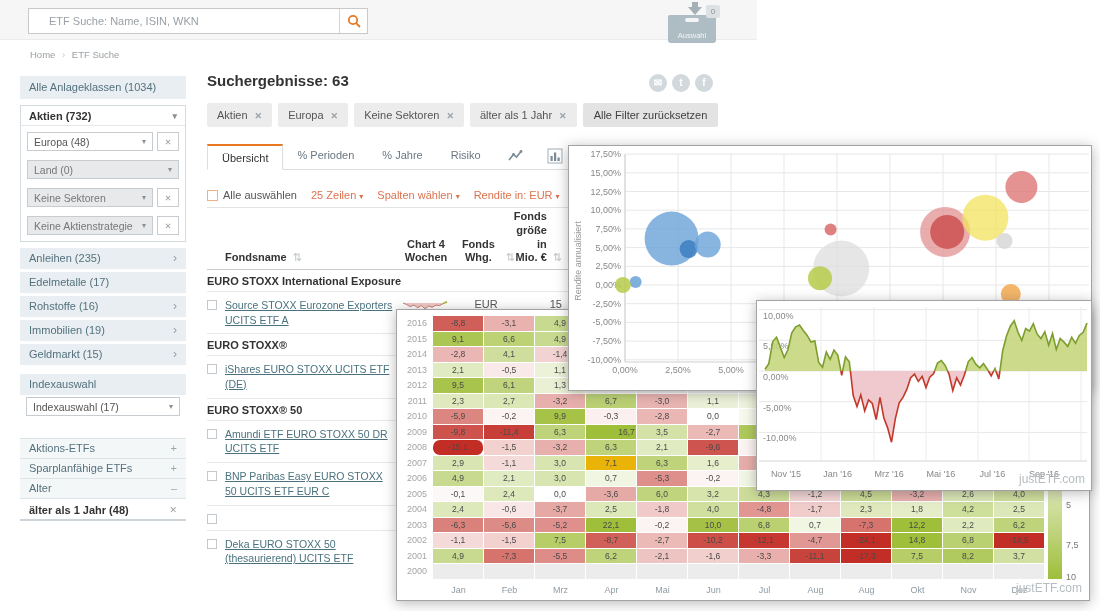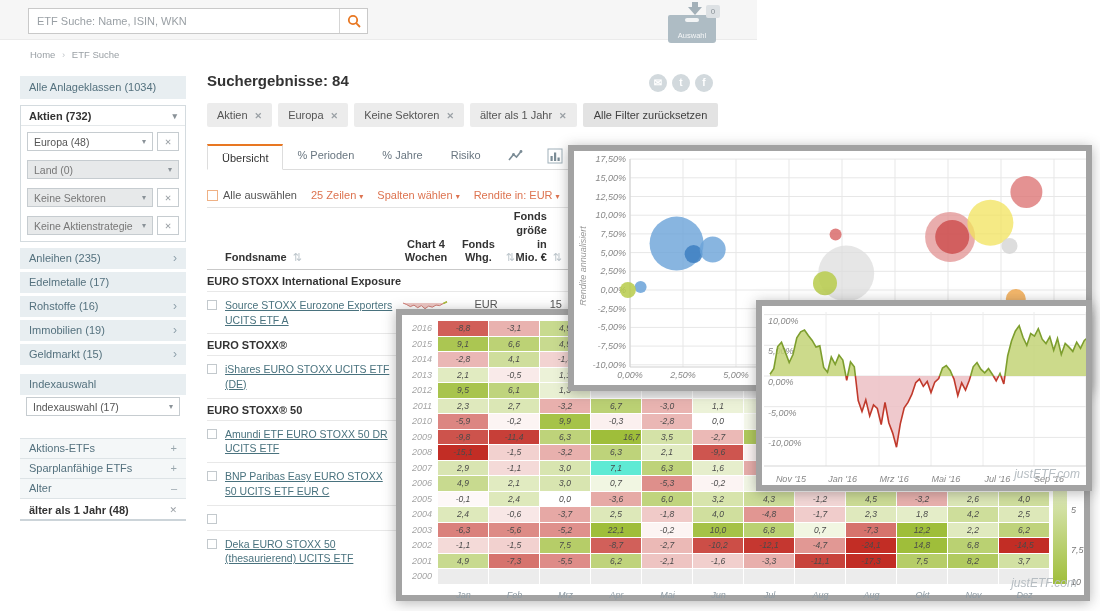--- a/index.html
+++ b/index.html
@@ -4,21 +4,21 @@
 <style>
   * { margin:0; padding:0; box-sizing:border-box; }
   html,body { width:1100px; height:611px; overflow:hidden; background:#fff;
     font-family:"Liberation Sans", sans-serif; color:#555; }
   .page { position:relative; width:1100px; height:611px; }
 
   
   .topbar { position:absolute; left:0; top:0; width:757px; height:40px;
     background:#f6f6f6; border-bottom:1px solid #ebebeb; z-index:2; }
   .searchwrap { position:absolute; left:28px; top:8px; width:340px; height:26px;
-    display:flex; background:#fff; border:1px solid #c9c9c9; }
+    display:flex; background:#fff; border:1px solid #c9c9c9;padding-left:12px; }
   .searchwrap input { flex:1; border:0; outline:none; padding:0 8px; font-size:11px;
     color:#555; font-family:"Liberation Sans",sans-serif; background:transparent; }
   .searchwrap input::placeholder { color:#9aa0a5; }
   .searchbtn { width:28px; border:0; border-left:1px solid #d5d5d5; background:#fff;
     cursor:pointer; display:flex; align-items:center; justify-content:center; }
   .basket { position:absolute; left:664px; top:5px; width:56px; height:42px; cursor:pointer; }
   .basket .badge { position:absolute; right:0; top:0; width:14px; height:13px;
     background:#dde1e4; border-radius:2px; font-size:8px; color:#8a9298;
     text-align:center; line-height:13px; }
   .basket .arrow { position:absolute; left:24px; top:2px; width:0; height:0;
@@ -118,22 +118,22 @@
   .grow:first-of-type { border-top:0; }
   .trow { display:grid; grid-template-columns:18px 170px 62px 58px 47px; padding:6px 0; }
   .trow .cb { width:10px; height:10px; border:1px solid #c3c9cd; background:#fff;
     margin-top:2px; cursor:pointer; }
   .fundlink { color:#49727e; text-decoration:underline; font-size:10.5px; line-height:1.4;
     cursor:pointer; }
   .cell-c { text-align:center; color:#555; }
   .cell-r { text-align:right; color:#555; }
 
   
-  .panel { position:absolute; background:#fff; border:6px solid #a3a3a3;
-    box-shadow:0 2px 12px rgba(50,50,50,.35);font-style:italic; }
+  .panel { position:absolute; background:#fff; border:1px solid #a3a3a3;
+    box-shadow:0 2px 12px rgba(50,50,50,.35); }
   .heatmap-panel { left:396px; top:309px; width:694px; height:292px; z-index:5; }
   .bubble-panel  { left:568px; top:145px; width:524px; height:246px; z-index:6; overflow:hidden; }
   .line-panel    { left:756px; top:300px; width:336px; height:191px; z-index:7; overflow:hidden; }
 
   .hm-grid { position:absolute; left:2px; top:6px; display:grid;
     grid-template-columns:34px repeat(12, 51px); grid-auto-rows:15.5px; }
   .hm-year { font-size:9px; color:#a5a5a5; text-align:right; padding-right:6px; line-height:15.5px; }
   .hm-cell { font-size:8.5px; color:#4a4a4a; text-align:center; line-height:14.5px;
     border-right:1px solid #fff; border-bottom:1px solid #fff; }
   .hm-month { font-size:9px; color:#8e9ba4; text-align:center; padding-top:5px; }
@@ -257,21 +257,21 @@
         </div>
       </div>
     <div class="age-row">
       <span>älter als 1 Jahr (48)</span>
       <span class="x">✕</span>
     </div>
   </aside>
 
   <main class="main">
     <div class="rowhead">
-      <h1>Suchergebnisse: 84</h1>
+      <h1>Suchergebnisse: 63</h1>
       <div class="social" id="socialIcons">
           <span class="soc">✉</span>
           <span class="soc">t</span>
           <span class="soc">f</span>
         </div>
     </div>
     <div class="chips" id="chips">
         <span class="chip"><span>Aktien</span><span class="x">✕</span></span>
         <span class="chip"><span>Europa</span><span class="x">✕</span></span>
         <span class="chip"><span>Keine Sektoren</span><span class="x">✕</span></span>
@@ -494,37 +494,37 @@
         <span class="hm-cell" style="background: rgb(159, 190, 58); padding-left: 31px;">16,7</span>
         <span class="hm-cell" style="background: rgb(212, 226, 167);">3,5</span>
         <span class="hm-cell" style="background: rgb(235, 185, 182);">-2,7</span>
         <span class="hm-cell" style="background: rgb(176, 201, 92);">8,4</span>
         <span class="hm-cell" style="background: rgb(236, 236, 236);"></span>
         <span class="hm-cell" style="background: rgb(236, 236, 236);"></span>
         <span class="hm-cell" style="background: rgb(236, 236, 236);"></span>
         <span class="hm-cell" style="background: rgb(236, 236, 236);"></span>
         <span class="hm-cell" style="background: rgb(236, 236, 236);"></span>
         <span class="hm-year">2008</span>
-        <span class="hm-cell" style="background: rgb(194, 45, 37);">-15,1</span>
+        <span class="hm-cell" style="background: rgb(194, 45, 37); border-radius: 7px;">-15,1</span>
         <span class="hm-cell" style="background: rgb(242, 209, 207);">-1,5</span>
         <span class="hm-cell" style="background: rgb(232, 176, 173);">-3,2</span>
         <span class="hm-cell" style="background: rgb(190, 211, 122);">6,3</span>
         <span class="hm-cell" style="background: rgb(225, 235, 193);">2,1</span>
         <span class="hm-cell" style="background: rgb(206, 85, 79);">-9,6</span>
         <span class="hm-cell" style="background: rgb(252, 244, 243);">-0,2</span>
         <span class="hm-cell" style="background: rgb(236, 236, 236);"></span>
         <span class="hm-cell" style="background: rgb(236, 236, 236);"></span>
         <span class="hm-cell" style="background: rgb(236, 236, 236);"></span>
         <span class="hm-cell" style="background: rgb(236, 236, 236);"></span>
         <span class="hm-cell" style="background: rgb(236, 236, 236);"></span>
         <span class="hm-year">2007</span>
         <span class="hm-cell" style="background: rgb(217, 229, 178);">2,9</span>
         <span class="hm-cell" style="background: rgb(244, 218, 216);">-1,1</span>
         <span class="hm-cell" style="background: rgb(216, 229, 176);">3,0</span>
-        <span class="hm-cell" style="background: #5eead4;">7,1</span>
+        <span class="hm-cell" style="background: #eab308;">7,1</span>
         <span class="hm-cell" style="background: rgb(190, 211, 122);">6,3</span>
         <span class="hm-cell" style="background: rgb(230, 238, 204);">1,6</span>
         <span class="hm-cell" style="background: rgb(231, 173, 170);">-3,4</span>
         <span class="hm-cell" style="background: rgb(236, 236, 236);"></span>
         <span class="hm-cell" style="background: rgb(236, 236, 236);"></span>
         <span class="hm-cell" style="background: rgb(236, 236, 236);"></span>
         <span class="hm-cell" style="background: rgb(236, 236, 236);"></span>
         <span class="hm-cell" style="background: rgb(236, 236, 236);"></span>
         <span class="hm-year">2006</span>
         <span class="hm-cell" style="background: rgb(200, 218, 143);">4,9</span>

